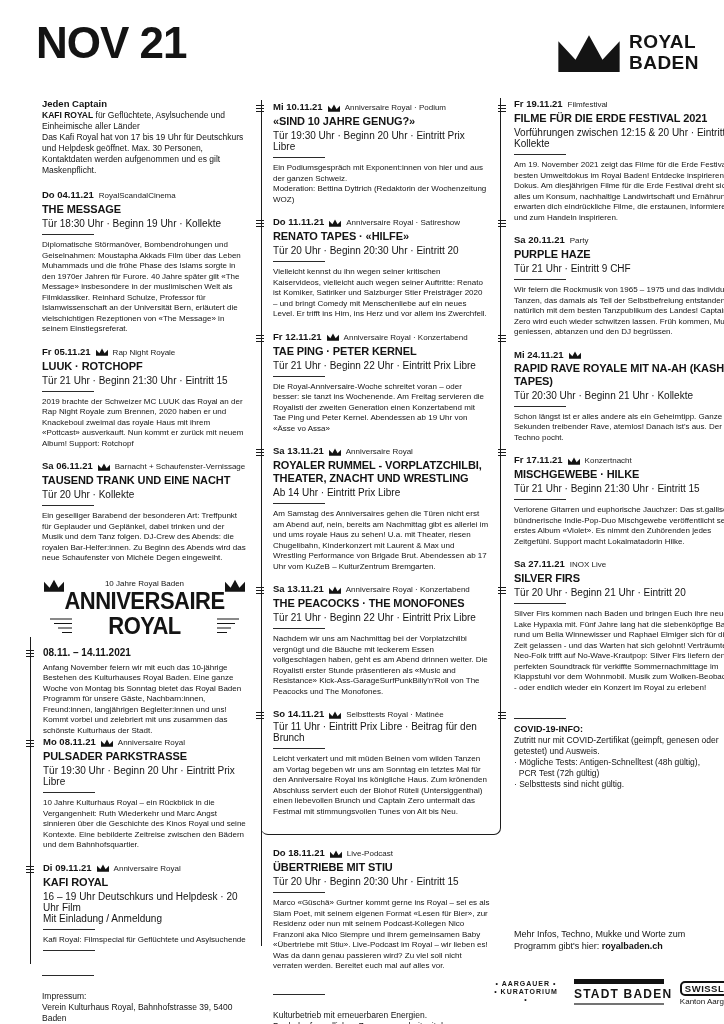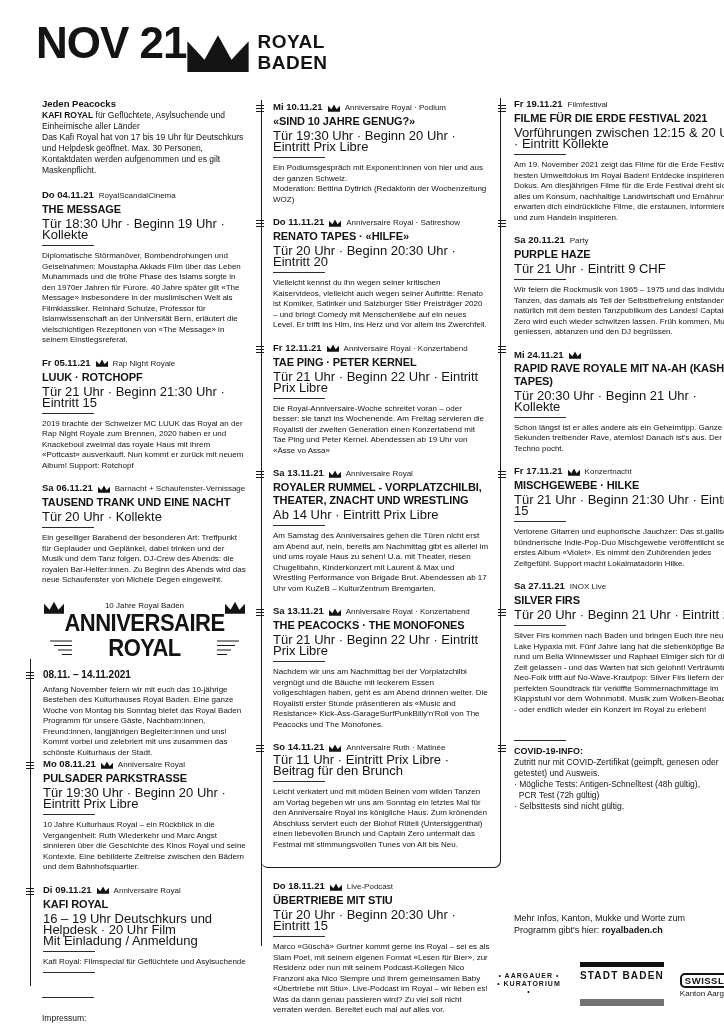--- a/index.html
+++ b/index.html
@@ -1,41 +1,41 @@
 <!DOCTYPE html>
 <html><head>
 <meta charset="utf-8">
 <style>
   html,body{margin:0;padding:0;background:#9a9a9a;}
   .page{position:relative;width:724px;height:1024px;background:#ffffff;color:#141414;
         font-family:"Liberation Sans","DejaVu Sans",sans-serif;box-sizing:border-box;
         padding:24px 19px 12px 42px;overflow:hidden;}
   
-  .header{display:flex;align-items:flex-start;height:66px;}
+  .header{display:flex;justify-content:space-between;align-items:flex-start;height:66px;}
   .month{font-size:44px;font-weight:800;letter-spacing:-1px;line-height:.85;margin-left:-6px;}
   .brand{display:flex;align-items:center;gap:9px;margin-right:6px;margin-top:8px;}
   .brand svg{display:block;}
   .brand-text{font-weight:800;font-size:19px;line-height:1.08;letter-spacing:.5px;}
   
   .cols{position:relative;display:flex;height:908px;margin-top:8px;}
   .vmid{position:absolute;left:219px;top:2px;bottom:60px;width:1px;background:#1c1c1c;}
   .col{display:flex;flex-direction:column;box-sizing:border-box;}
   .col1{flex:0 0 219px;padding-right:14px;}
   .col2{flex:0 0 240px;}
   .col3{flex:0 0 216px;padding-left:13px;}
   .box2{border-right:1px solid #1c1c1c;border-bottom:1px solid #1c1c1c;border-radius:0 0 7px 7px;
         padding:3px 11px 6px 12px;}
   .after-box{padding:12px 11px 0 12px;}
   
   .event{position:relative;margin-bottom:11px;}
   .ev-date{display:flex;align-items:baseline;gap:5px;font-size:9.5px;font-weight:700;line-height:12px;}
   .ev-date .cat{font-weight:400;font-size:8px;color:#222;}
   .crown-mini{flex:none;align-self:center;}
   .ev-title{font-size:11px;font-weight:800;line-height:13px;letter-spacing:-.1px;margin:1px 0 2px;}
-  .ev-info{font-size:13px;line-height:11px;white-space:pre-line;}
+  .ev-info{font-size:10px;line-height:11px;white-space:pre-line;}
   .hr-short,.end-rule{width:52px;border-top:1px solid #2a2a2a;margin:5px 0;}
   .ev-desc{font-size:8px;line-height:10.5px;white-space:pre-line;}
   .tick{position:absolute;left:-17px;top:4px;width:8px;height:7px;
         background:linear-gradient(#1c1c1c 0 1px,transparent 1px 3px,#1c1c1c 3px 4px,transparent 4px 6px,#1c1c1c 6px 7px);}
   .tick.right{left:auto;right:-17px;}
   
   .intro{margin-bottom:13px;}
   .intro-h{font-size:9.5px;font-weight:700;line-height:12px;}
   .intro p{margin:0;font-size:8.5px;line-height:11px;}
   .intro .lead b{font-weight:800;}
@@ -62,21 +62,21 @@
   .covid-b{font-size:8.5px;line-height:11px;white-space:pre-line;}
   .bottom3{margin-top:auto;}
   .more{font-size:9px;line-height:12px;width:190px;}
   .more b{font-weight:800;text-align:center;}
   
   .partners{display:flex;align-items:center;gap:16px;margin-top:26px;margin-left:-20px;width:250px;}
   .ak{position:relative;font-size:7px;font-weight:800;letter-spacing:1px;line-height:8px;text-align:center;}
   .ak .dl::before{content:"• ";} .ak .dl::after{content:" •";}
   .sb{min-width:62px;}
   .sb-bar{height:5px;background:#111;margin-bottom:3px;}
-  .sb-label{font-size:10px;font-weight:700;letter-spacing:1.2px;border-bottom:7px solid #737373;padding-bottom:18px;white-space:nowrap;}
+  .sb-label{font-size:12px;font-weight:700;letter-spacing:1.2px;border-bottom:2px solid #737373;padding-bottom:2px;white-space:nowrap;}
   .sw{text-align:left;}
   .sw-box{display:inline-block;border:2px solid #111;border-radius:5px;padding:0 3px;font-weight:800;font-size:9.5px;letter-spacing:.5px;}
   .sw-sub{font-size:8px;margin-top:1px;}
 </style>
 </head>
 <body>
 
 <div class="page">
 
   <div class="header">
@@ -90,21 +90,21 @@
         <div>BADEN</div>
       </div>
     </div>
   </div>
 
   <div class="cols">
     <div class="vmid"></div>
 
     <div class="col col1">
       <div class="intro">
-        <div class="intro-h">Jeden Peacocks</div>
+        <div class="intro-h">Jeden Captain</div>
         <p class="lead"><b>KAFI ROYAL</b><span> für Geflüchtete, Asylsuchende und Einheimische aller Länder</span></p>
         <p class="body2">Das Kafi Royal hat von 17 bis 19 Uhr für Deutschkurs und Helpdesk geöffnet. Max. 30 Personen, Kontaktdaten werden aufgenommen und es gilt Maskenpflicht.</p>
       </div>
 
       <div>
           <div class="event">
 
     <div class="ev-date">
       <span class="d">Do 04.11.21</span>
 
@@ -301,21 +301,21 @@
 
   </div>
             <div class="event">
     <span class="tick"></span>
     <span class="tick right"></span>
     <div class="ev-date">
       <span class="d">So 14.11.21</span>
       <svg class="crown-mini" width="12" height="8" viewBox="0 0 100 62">
                   <polygon points="0,62 0,12 28,42 50,2 72,42 100,12 100,62" fill="#141414"></polygon>
                 </svg>
-      <span class="cat">Anniversaire Ruth · Matinée</span>
+      <span class="cat">Selbsttests Royal · Matinée</span>
     </div>
     <div class="ev-info">Tür 11 Uhr · Eintritt Prix Libre · Beitrag für den Brunch</div>
     <div class="hr-short"></div>
     <div class="ev-desc">Leicht verkatert und mit müden Beinen vom wilden Tanzen am Vortag begeben wir uns am Sonntag ein letztes Mal für den Anniversaire Royal ins königliche Haus. Zum krönenden Abschluss serviert euch der Biohof Rüteli (Untersiggenthal) einen liebevollen Brunch und Captain Zero untermalt das Festmal mit stimmungsvollen Tunes von Alt bis Neu.</div>
 
   </div>
           </div>
       </div>
       <div class="after-box">
           <div class="event">
@@ -420,21 +420,21 @@
         <div class="top-rule"></div>
         <div class="covid-h">COVID-19-INFO:</div>
         <div class="covid-b">Zutritt nur mit COVID-Zertifikat (geimpft, genesen oder getestet) und Ausweis.
 · Mögliche Tests: Antigen-Schnelltest (48h gültig),
 &nbsp;&nbsp;PCR Test (72h gültig)
 · Selbsttests sind nicht gültig.</div>
       </div>
 
       <div class="bottom3">
         <div class="more">
-          <span>Mehr Infos, Kanton, Mukke und Worte zum Programm gibt's hier:</span>
+          <span>Mehr Infos, Techno, Mukke und Worte zum Programm gibt's hier:</span>
           <b>royalbaden.ch</b>
         </div>
 
         <div class="partners">
           <div class="ak">
             <div class="dl">AARGAUER</div>
             <div class="dl">KURATORIUM</div>
           </div>
           <div class="sb">
             <div class="sb-bar"></div>

